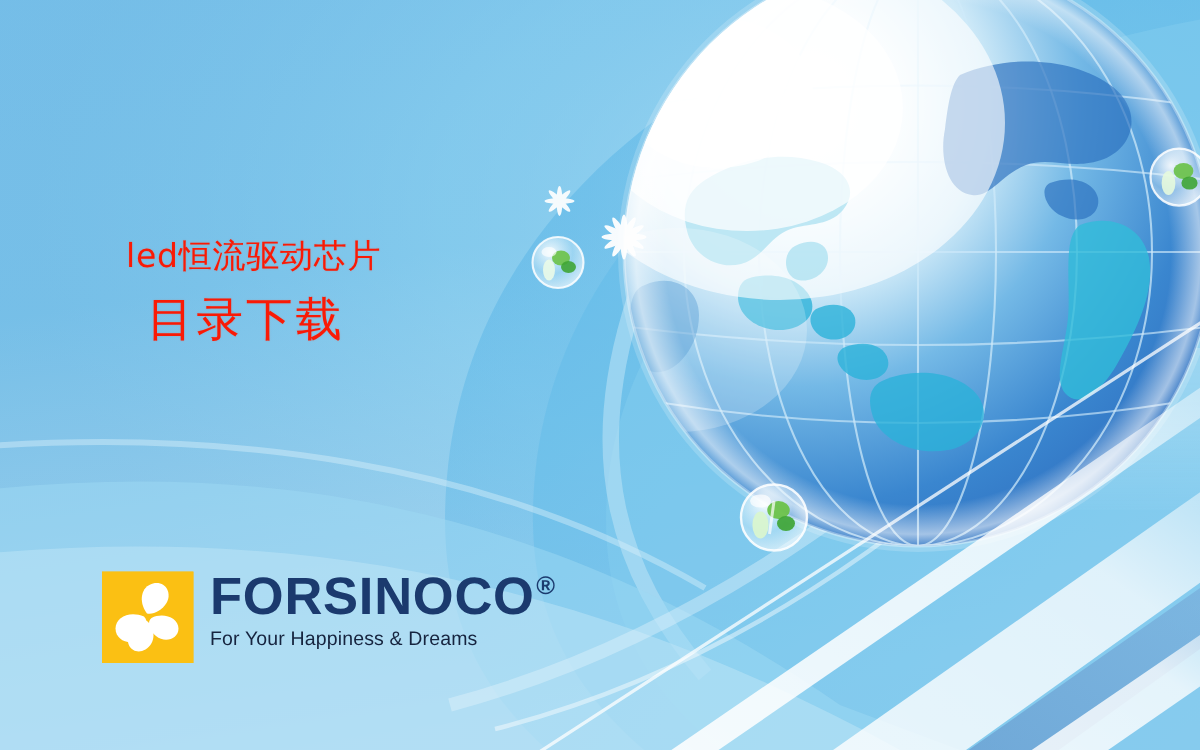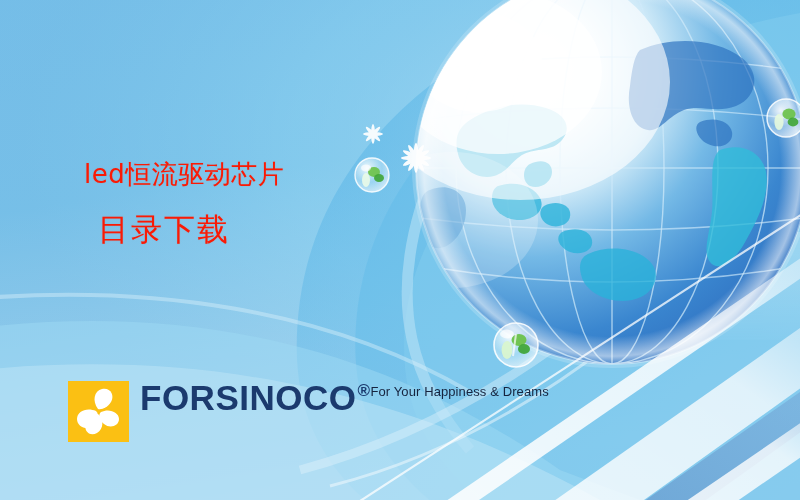--- a/index.html
+++ b/index.html
@@ -34,30 +34,30 @@
     left: 84px;
     top: 158px;
     z-index: 40;
     line-height: 1.30;
     color: #f91a06;
     font-family: "DejaVu Sans", "Liberation Sans", sans-serif;
     text-shadow: 0 0 1px rgba(255,80,40,.35);
   }
   .headline .line1 {
     display: block;
-    font-size: 26px;
+    font-size: 22px;
     letter-spacing: 0.5px;
     white-space: nowrap;
   }
   .headline .line2 {
     display: block;
     font-size: 31px;
     letter-spacing: 2px;
     margin-left: 14px;
-    margin-top: 17px;
+    margin-top: 6px;
     white-space: nowrap;
   }
 
   
   .logo {
     position: absolute;
     left: 68px;
     top: 381px;
     z-index: 45;
     display: flex;
@@ -67,21 +67,21 @@
     width: 61px;
     height: 61px;
     background: #fbc013;
     flex: 0 0 auto;
     position: relative;
   }
   .logo-mark svg { display: block; }
   .logo-text {
     margin-left: 11px;
     display: flex;
-    flex-direction: row;
+    flex-direction: column;
     justify-content: flex-start;
   }
   .logo-wordmark {
     font-family: "Liberation Sans", sans-serif;
     font-weight: bold;
     font-size: 35px;
     line-height: 0.96;
     color: #1b3a6e;
     letter-spacing: 0.5px;
     white-space: nowrap;

